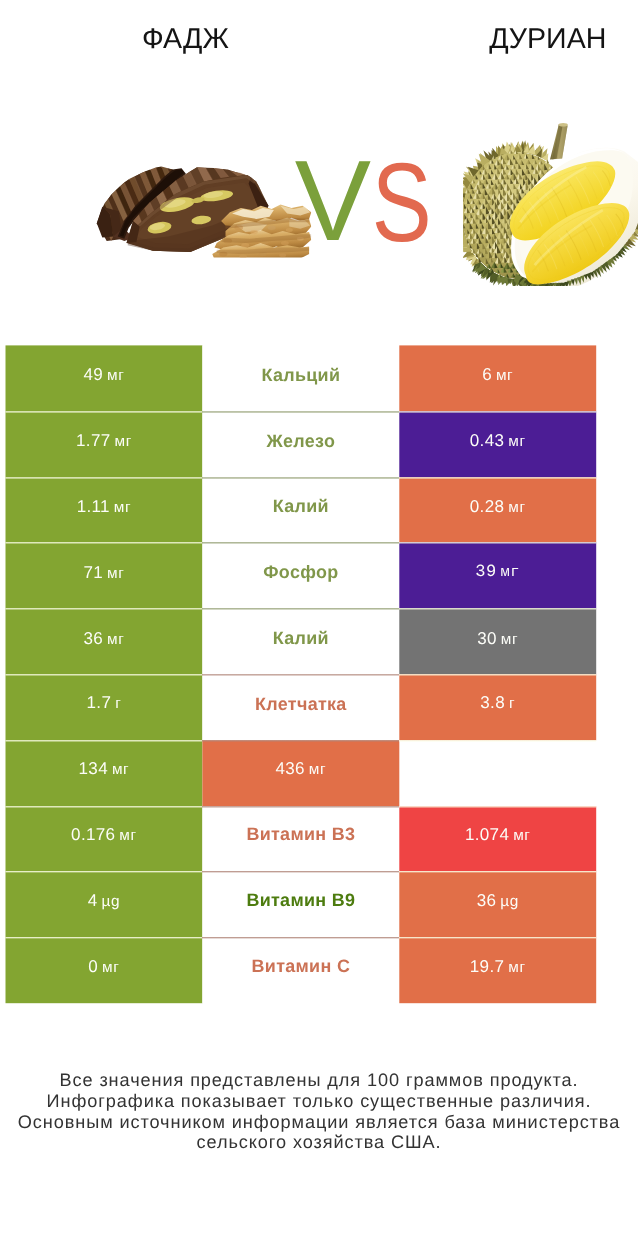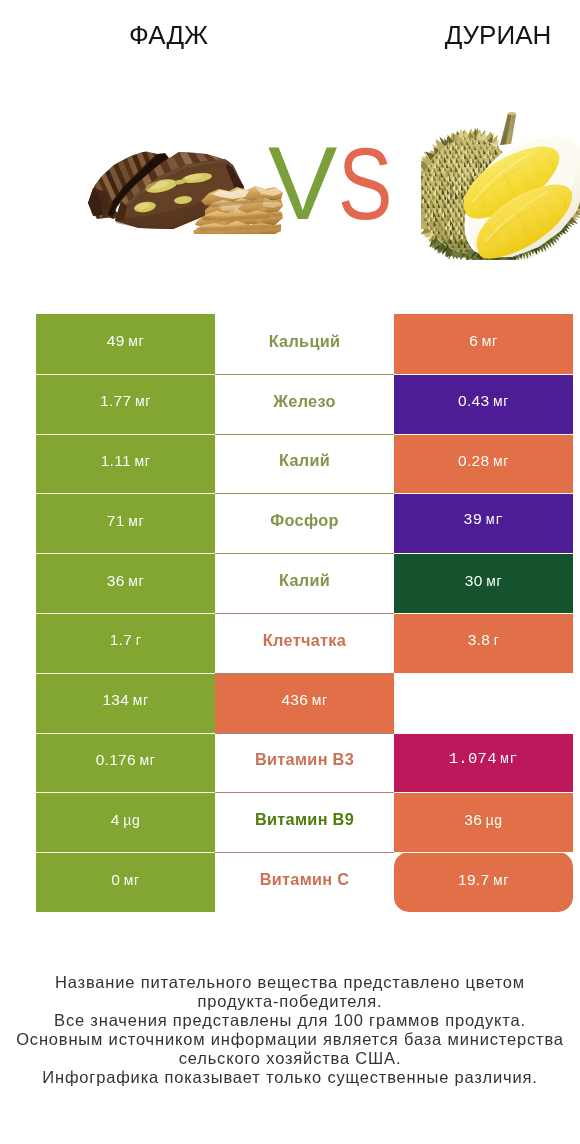--- a/index.html
+++ b/index.html
@@ -20,21 +20,21 @@
   #fudgeimg  { left:43px;  top:145px; width:196px; height:89px; }
   #durianimg { left:377px; top:111px; width:182px; height:149px; }
 
   .vs { position:absolute; left:0; top:0; width:580px; height:300px;
         font-size:100px; line-height:100px; font-weight:400; }
   .vs span { position:absolute; display:block; }
   .vs .v { color:#7ba03b; left:224px; top:133px; font-size:104px; }
   .vs .s { color:#e2694f; left:294px; top:134px; font-size:102px; transform:scaleX(0.80); transform-origin:left top; }
 
   
-  .table { position:absolute; left:36px; top:314px; width:537px; }
+  .table { position:absolute; left:5px; top:314px; width:537px; }
   .row { display:flex; height:59.8px; position:relative; }
   .cell { display:flex; align-items:center; justify-content:center; width:179px;
           position:relative; }
   .cell.left  { background:#83a531; }
   .cell.right { background:#e16f48; }
   .cell.mid   { background:#ffffff; }
   .val { font-size:15.5px; color:#fcfdf8; letter-spacing:0.3px; white-space:nowrap;
          display:flex; align-items:baseline; line-height:15px; position:relative; top:-3px; }
   .unit { font-size:14px; margin-left:3.6px; letter-spacing:0.55px; line-height:14px; }
   .label { font-size:16.3px; font-weight:bold; letter-spacing:0.3px; white-space:nowrap;
@@ -1429,21 +1429,21 @@
       <div class="row">
         <div class="cell left" style="background: rgb(131, 165, 49);">
           <span class="val">
             <span>36</span>
             <span class="unit">мг</span>
           </span>
         </div>
         <div class="cell mid">
           <span class="label" style="color: rgb(128, 151, 74);">Калий</span>
         </div>
-        <div class="cell right" style="background: #14532d;">
+        <div class="cell right" style="background: #737373;">
           <span class="val">
             <span>30</span>
             <span class="unit">мг</span>
           </span>
         </div>
         <div class="sep" style="background: linear-gradient(to right, rgb(251, 253, 228) 0px, rgb(251, 253, 228) 179px, rgb(142, 154, 108) 179px, rgb(142, 154, 108) 358px, rgb(251, 253, 228) 358px, rgb(251, 253, 228) 537px); top: 0px;"></div>
       </div>
       <div class="row">
         <div class="cell left" style="background: rgb(131, 165, 49);">
           <span class="val">
@@ -1480,21 +1480,21 @@
       <div class="row">
         <div class="cell left" style="background: rgb(131, 165, 49);">
           <span class="val">
             <span>0.176</span>
             <span class="unit">мг</span>
           </span>
         </div>
         <div class="cell mid">
           <span class="label" style="color: rgb(203, 114, 85);">Витамин B3</span>
         </div>
-        <div class="cell right" style="background: #be185d; font-family: Liberation Mono, monospace;">
+        <div class="cell right" style="background: #ef4444;">
           <span class="val">
             <span>1.074</span>
             <span class="unit">мг</span>
           </span>
         </div>
         <div class="sep" style="background: linear-gradient(to right, rgb(251, 253, 228) 0px, rgb(251, 253, 228) 179px, rgb(176, 133, 121) 179px, rgb(176, 133, 121) 358px, rgb(251, 253, 228) 358px, rgb(251, 253, 228) 537px); top: 0px;"></div>
       </div>
       <div class="row">
         <div class="cell left" style="background: rgb(131, 165, 49);">
           <span class="val">
@@ -1516,28 +1516,27 @@
       <div class="row">
         <div class="cell left" style="background: rgb(131, 165, 49);">
           <span class="val">
             <span>0</span>
             <span class="unit">мг</span>
           </span>
         </div>
         <div class="cell mid">
           <span class="label" style="color: rgb(203, 114, 85);">Витамин C</span>
         </div>
-        <div class="cell right" style="background: rgb(225, 111, 72); border-radius: 15px;">
+        <div class="cell right" style="background: rgb(225, 111, 72);">
           <span class="val">
             <span>19.7</span>
             <span class="unit">мг</span>
           </span>
         </div>
         <div class="sep" style="background: linear-gradient(to right, rgb(251, 253, 228) 0px, rgb(251, 253, 228) 179px, rgb(176, 133, 121) 179px, rgb(176, 133, 121) 358px, rgb(251, 253, 228) 358px, rgb(251, 253, 228) 537px); top: 0px;"></div>
       </div>
     </div>
   <div class="footer" id="footer">
-      <div class="fline">Название питательного вещества представлено цветом продукта-победителя.</div>
       <div class="fline wide">Все значения представлены для 100 граммов продукта.</div>
+      <div class="fline wide">Инфографика показывает только существенные различия.</div>
       <div class="fline wide">Основным источником информации является база министерства сельского хозяйства США.</div>
-      <div class="fline wide">Инфографика показывает только существенные различия.</div>
     </div>
 </div>
 
 </body></html>

